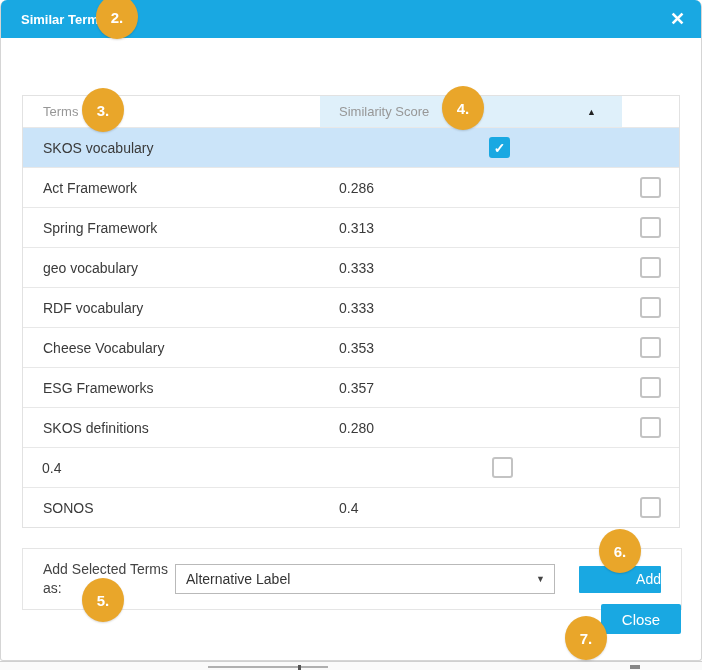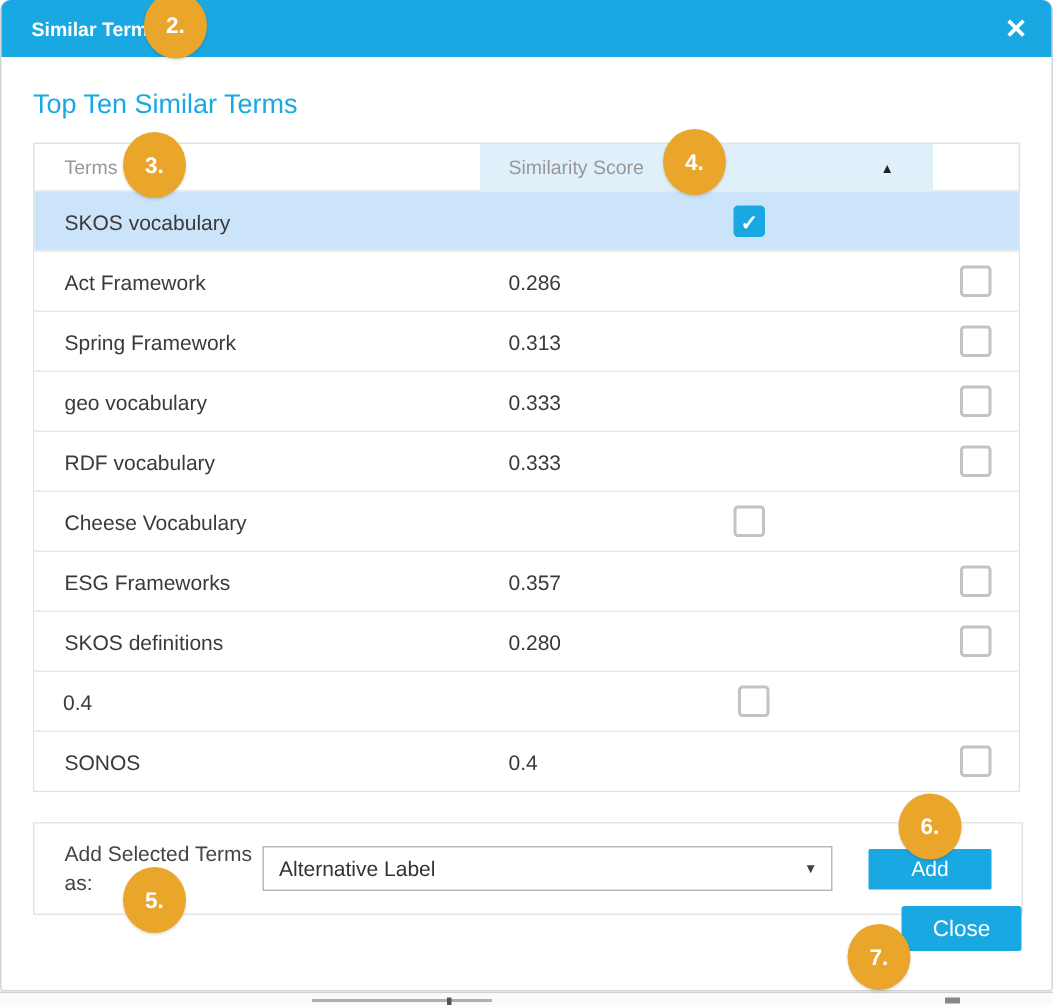--- a/index.html
+++ b/index.html
@@ -50,21 +50,21 @@
     border:1px solid #e5e5e5; display:flex; align-items:center; }
   .add-label { width:152px; padding-left:20px; font-size:14px; color:#444;
     line-height:1.35; }
   .select { position:relative; width:380px; height:30px; border:1px solid #b9b9b9;
     display:flex; align-items:center; padding-left:10px; font-size:14px;
     color:#333; cursor:pointer; background:#fff; }
   .select-caret { position:absolute; right:9px; font-size:9px; color:#444; }
   .btn { background:var(--accent); color:#fff; border:none; cursor:pointer;
     font-family:inherit; }
   .add-btn { width:82px; height:27px; margin-left:24px; font-size:14px;
-    border-radius:1px; }
+    border-radius:1px;text-align:right; }
   .close-btn { position:absolute; left:600px; top:604px; width:80px; height:30px;
     font-size:15px; border-radius:2px; }
 
   
   .badge { position:absolute; width:42px; height:44px; border-radius:50%;
     background:#e9a62a; color:#fff; font-size:15px; font-weight:bold;
     display:flex; align-items:center; justify-content:center; z-index:50;
     box-shadow:0 1px 2px rgba(0,0,0,0.15); }
 
   
@@ -75,21 +75,20 @@
 </head>
 <body>
 
 <div class="modal">
 
   <div class="modal-header">
     <span class="modal-title">Similar Terms</span>
     <span class="close-x">✕</span>
   </div>
 
-  <div class="heading">Top Ten Similar Terms</div>
 
   <div class="table">
     <div class="thead">
       <div class="th-terms">Terms</div>
       <div class="th-score">
         <span>Similarity Score</span>
         <span class="sort-arrow">▲</span>
       </div>
       <div class="th-check"></div>
     </div>
@@ -128,20 +127,21 @@
     <div class="trow">
       <div class="td-term">RDF vocabulary</div>
       <div class="td-score">0.333</div>
       <div class="td-check">
         <div class="checkbox"></div>
       </div>
     </div>
 
     <div class="trow">
       <div class="td-term">Cheese Vocabulary</div>
+      <div class="td-score">0.353</div>
       <div class="td-check">
         <div class="checkbox"></div>
       </div>
     </div>
 
     <div class="trow">
       <div class="td-term">ESG Frameworks</div>
       <div class="td-score">0.357</div>
       <div class="td-check">
         <div class="checkbox"></div>

